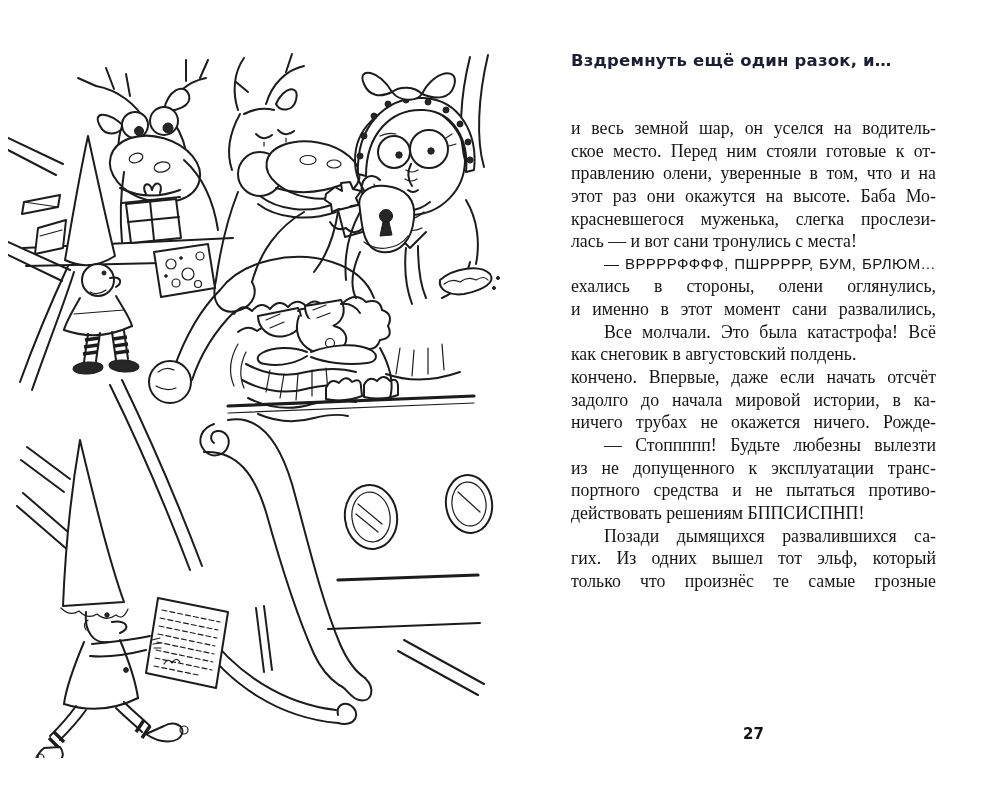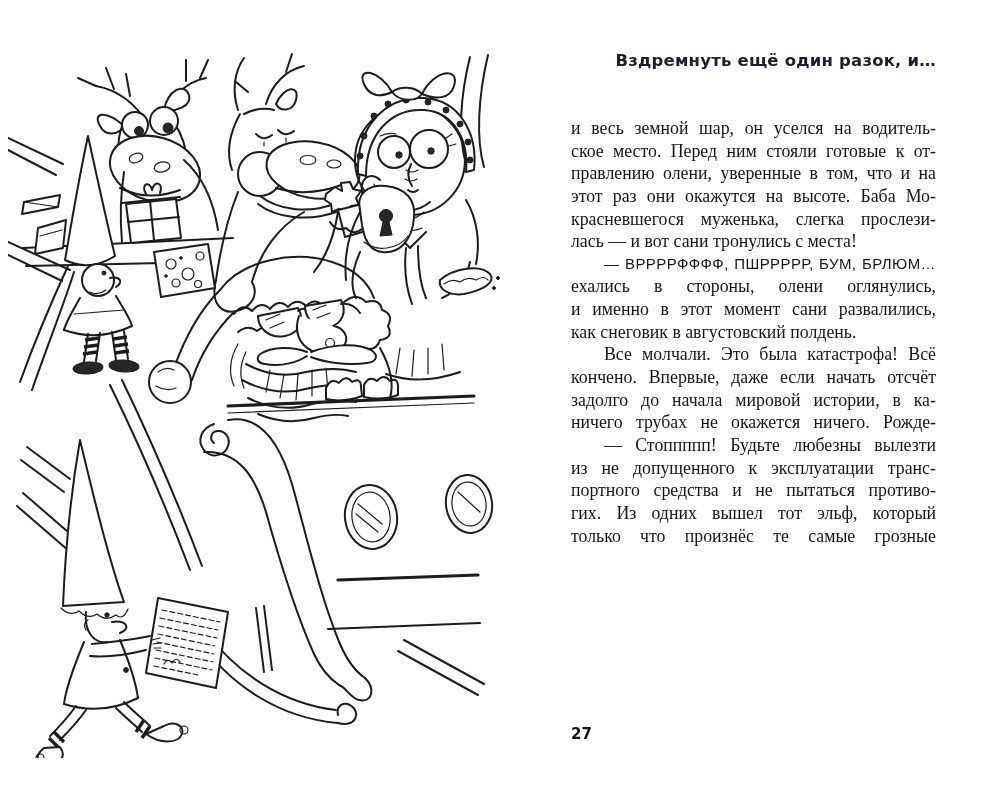--- a/index.html
+++ b/index.html
@@ -6,21 +6,21 @@
   body{
     width:1000px;height:794px;background:#ffffff;position:relative;
     font-family:"Liberation Serif", serif;
     -webkit-font-smoothing:antialiased;
   }
   .page{position:absolute;inset:0;background:#fff;overflow:hidden;}
 
   
   .running-head{
     position:absolute;left:571px;top:51px;width:365px;
-    text-align:right;
+    text-align:left;
     font-family:"DejaVu Sans", sans-serif;
     font-weight:bold;font-size:16.5px;letter-spacing:0.2px;
     color:#1d1d33;
   }
   .text-col{
     position:absolute;left:571px;top:117px;width:365px;
     color:#151515;
   }
   .line{
     height:22.65px;line-height:22.65px;font-size:17.8px;
@@ -28,21 +28,21 @@
   }
   .line.j{display:flex;justify-content:space-between;}
   .line.ind{padding-left:33px;}
   .line.ind:not(.j){padding-left:0;text-indent:33px;}
   .line.caps{
     font-family:"Liberation Sans", sans-serif;
     font-size:15px;letter-spacing:0.4px;
   }
   .folio{
     position:absolute;left:571px;top:725px;width:365px;
-    text-align:left;
+    text-align:center;
     font-family:"DejaVu Sans", sans-serif;
     font-weight:bold;font-size:15px;color:#141414;
   }
 
   
   .illustration{
     position:absolute;left:8px;top:52px;width:540px;height:706px;
   }
   .illustration svg{display:block;width:100%;height:100%;}
   .ink{stroke:#1c1c1c;fill:none;stroke-width:2;stroke-linecap:round;stroke-linejoin:round;}
@@ -422,29 +422,29 @@
       </div>
       <div class="line j">
         <span>и</span>
         <span>именно</span>
         <span>в</span>
         <span>этот</span>
         <span>момент</span>
         <span>сани</span>
         <span>развалились,</span>
       </div>
-      <div class="line">как снеговик в августовский полдень.</div>
       <div class="line j ind">
         <span>Все</span>
         <span>молчали.</span>
         <span>Это</span>
         <span>была</span>
         <span>катастрофа!</span>
         <span>Всё</span>
       </div>
+      <div class="line">как снеговик в августовский полдень.</div>
       <div class="line j">
         <span>кончено.</span>
         <span>Впервые,</span>
         <span>даже</span>
         <span>если</span>
         <span>начать</span>
         <span>отсчёт</span>
       </div>
       <div class="line j">
         <span>задолго</span>
@@ -479,20 +479,27 @@
         <span>транс-</span>
       </div>
       <div class="line j">
         <span>портного</span>
         <span>средства</span>
         <span>и</span>
         <span>не</span>
         <span>пытаться</span>
         <span>противо-</span>
       </div>
+      <div class="line">действовать решениям БППСИСПНП!</div>
+      <div class="line j ind">
+        <span>Позади</span>
+        <span>дымящихся</span>
+        <span>развалившихся</span>
+        <span>са-</span>
+      </div>
       <div class="line j">
         <span>гих.</span>
         <span>Из</span>
         <span>одних</span>
         <span>вышел</span>
         <span>тот</span>
         <span>эльф,</span>
         <span>который</span>
       </div>
       <div class="line j">

